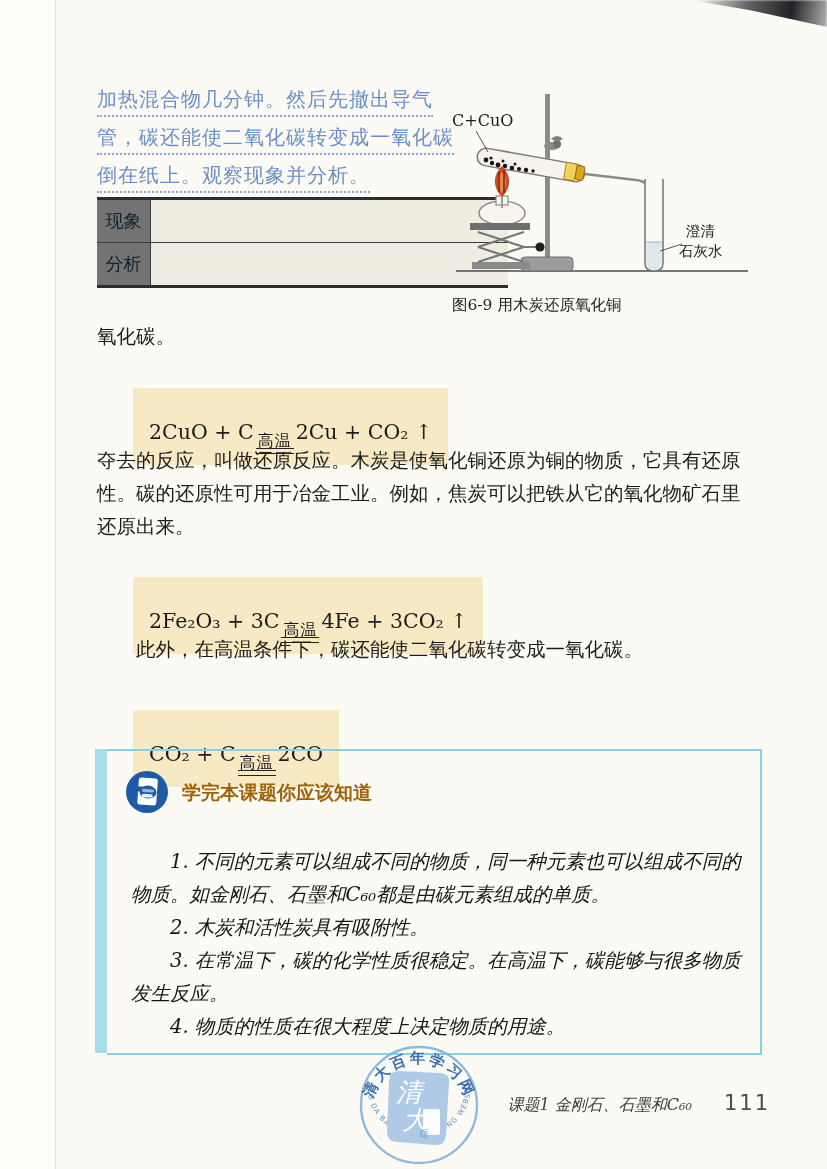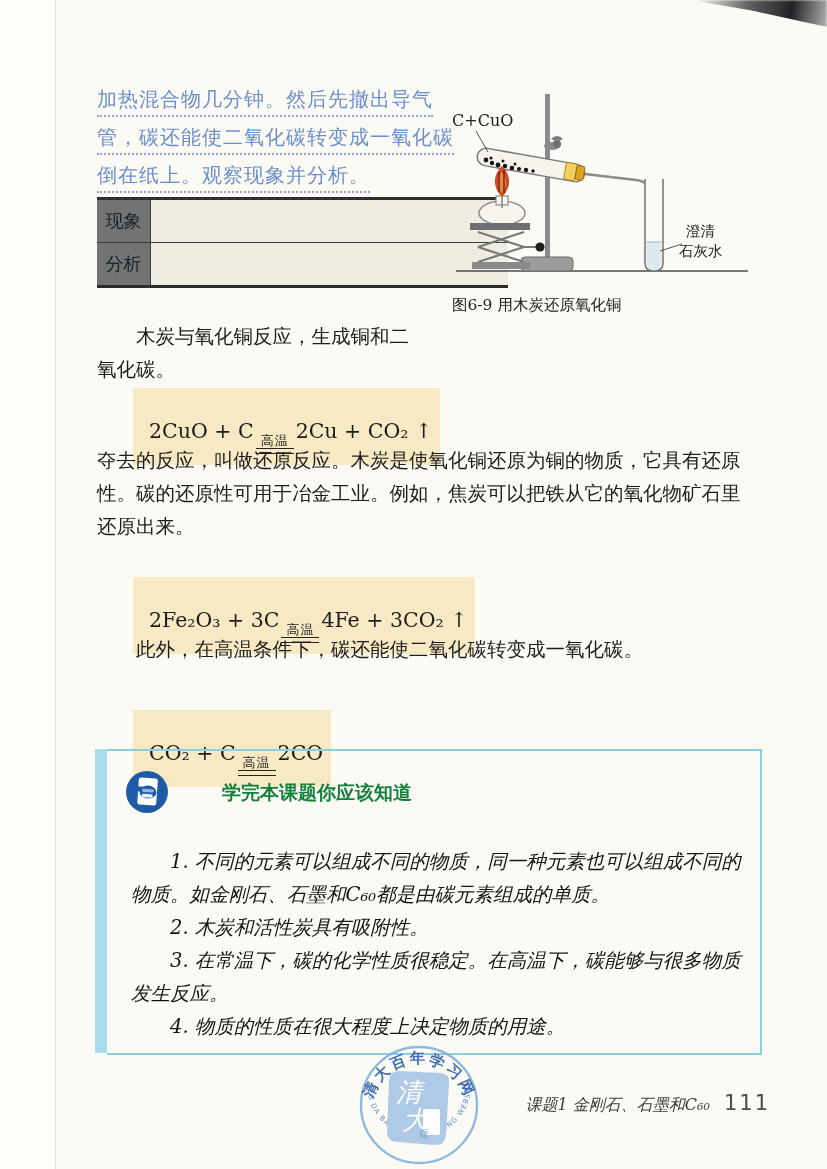--- a/index.html
+++ b/index.html
@@ -32,38 +32,38 @@
   .fig-svg{left:448px;top:84px;}
   .fig-caption{left:452px;top:295px;font-size:15.5px;color:#222;white-space:nowrap;}
   
   .para{font-size:19.5px;line-height:33px;}
   .para .line{white-space:nowrap;}
   .indent{text-indent:2em;}
   .p1{left:97px;top:320px;}
   .p2{left:97px;top:444px;}
   .p3{left:97px;top:633px;}
   
-  .eq{background:#f6e9c3;display:inline-block;padding:9px 8px 11px 16px;font-size:20.5px;white-space:nowrap;}
+  .eq{background:#f6e9c3;display:inline-block;padding:9px 16px 11px 16px;font-size:20.5px;white-space:nowrap;}
   .eq1{left:133px;top:388px;}
   .eq2{left:133px;top:577px;}
   .eq3{left:133px;top:710px;}
   .cond-wrap{display:inline-flex;flex-direction:column;align-items:center;vertical-align:-7px;margin:0 2px;}
-  .cond-text{font-size:13px;line-height:13px;letter-spacing:1px;margin-top:37px;}
+  .cond-text{font-size:16px;line-height:13px;letter-spacing:1px;margin-top:37px;}
   .cond-lines{width:38px;height:4px;border-top:1.6px solid #222;border-bottom:1.6px solid #222;margin-top:1px;}
   
   .box-stripe{left:95px;top:749px;width:12px;height:304px;background:#a8dcea;}
   .box{left:107px;top:749px;width:653px;height:302px;border:2px solid #8bcfe0;border-left:none;background:transparent;}
-  .box-title{left:182px;top:780px;font-family:"DejaVu Sans", sans-serif;font-weight:700;font-size:19px;color:#15803d;white-space:nowrap;margin-left:40px;}
+  .box-title{left:182px;top:780px;font-family:"DejaVu Sans", sans-serif;font-weight:700;font-size:19px;color:#a16207;white-space:nowrap;}
   .box-icon{left:125px;top:770px;}
   .box-items{left:131px;top:845px;width:622px;font-style:italic;font-size:19.5px;line-height:33px;color:#151515;}
   .box-items .line{white-space:nowrap;}
   
   .wm{left:354px;top:1043px;opacity:.92;}
   
-  .footer{right:57px;top:1091px;display:flex;align-items:baseline;gap:14px;}
+  .footer{right:57px;top:1091px;display:flex;align-items:baseline;gap:32px;}
   .footer-chapter{font-style:italic;font-size:16px;color:#3d3d3d;white-space:nowrap;}
   .footer-page{font-family:"DejaVu Sans", sans-serif;font-size:21px;color:#4c4c4c;letter-spacing:2px;}
 </style>
 </head>
 <body>
 
 <div class="abs left-strip"></div>
 <div class="abs corner-smudge"></div>
 
 <div class="abs hw">
@@ -148,21 +148,20 @@
 
   <text x="4" y="42" font-size="16" fill="#1d1d1d" font-family="DejaVu Serif, serif">C+CuO</text>
   <line x1="28" y1="47" x2="40" y2="68" stroke="#555" stroke-width="1"></line>
   <text x="238" y="152" font-size="14.5" fill="#1d1d1d">澄清</text>
   <text x="231" y="172" font-size="14.5" fill="#1d1d1d">石灰水</text>
   <line x1="234" y1="160" x2="212" y2="167" stroke="#555" stroke-width="1"></line>
 </svg>
 <div class="abs fig-caption">图6-9 用木炭还原氧化铜</div>
 
 <div class="abs para p1">
-  <div class="line indent">木炭与氧化铜反应，生成铜和二</div>
   <div class="line">氧化碳。</div>
 </div>
 
 <div class="abs eq eq1">
   <span>2CuO + C</span><span class="cond-wrap">
       <span class="cond-text">高温</span>
       <span class="cond-lines"></span>
     </span><span>2Cu + CO₂ ↑</span>
 </div>
 

